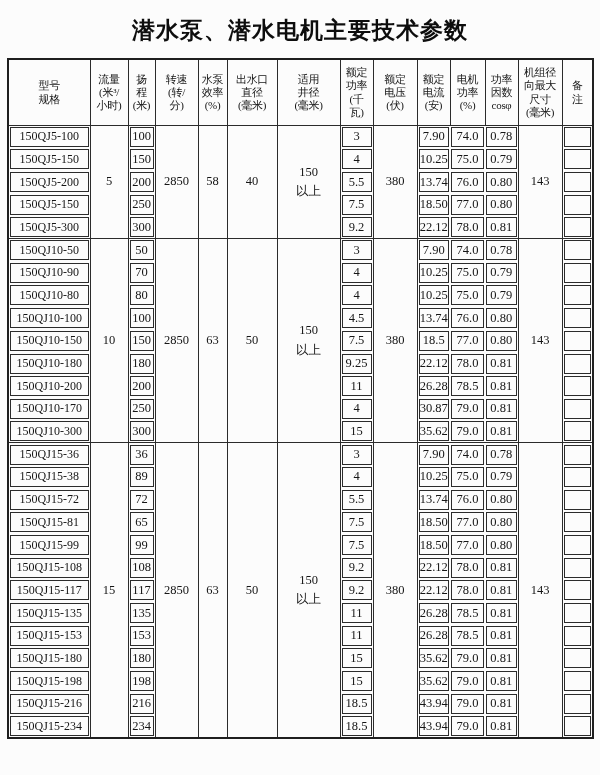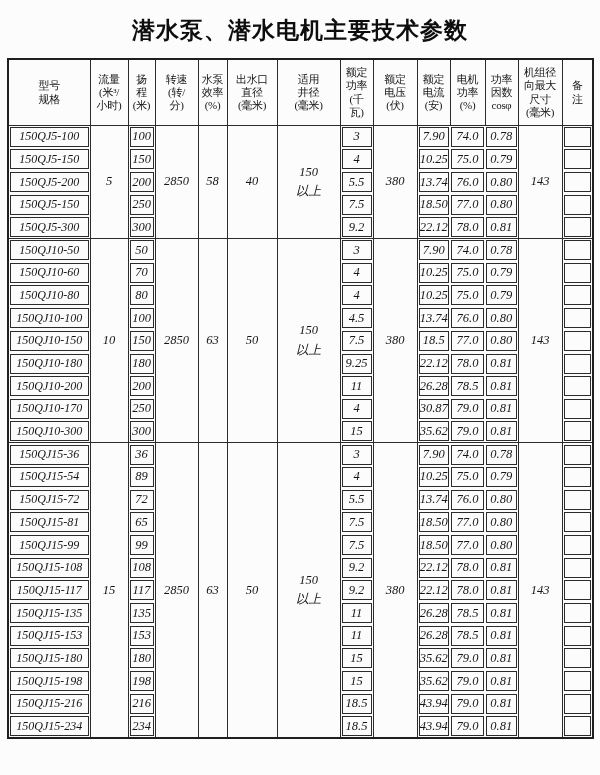--- a/index.html
+++ b/index.html
@@ -37,21 +37,21 @@
     border: 1px solid #2b2b2b;
     font-weight: normal;
     font-size: 11px;
     line-height: 1.2;
     padding: 1px 0;
     text-align: center;
     white-space: pre-line;
     vertical-align: middle;
     letter-spacing: -0.3px;
   }
-  tbody tr { height: 22.7px; font-style: italic; }
+  tbody tr { height: 22.7px; }
   td {
     padding: 0;
     text-align: center;
     vertical-align: middle;
     font-size: 12.5px;
   }
   td.merged {
     border: 1px solid #2b2b2b;
     white-space: pre-line;
     line-height: 1.55;
@@ -291,21 +291,21 @@
           <td class="boxed">
             <div class="box">0.78</div>
           </td>
           <td class="merged" rowspan="9">143</td>
           <td class="boxed">
             <div class="box"></div>
           </td>
         </tr>
         <tr>
           <td class="boxed">
-            <div class="box model">150QJ10-60</div>
+            <div class="box model">150QJ10-90</div>
           </td>
           <td class="boxed">
             <div class="box">70</div>
           </td>
           <td class="boxed">
             <div class="box">4</div>
           </td>
           <td class="boxed">
             <div class="box">10.25</div>
           </td>
@@ -506,21 +506,21 @@
           <td class="boxed">
             <div class="box">0.78</div>
           </td>
           <td class="merged" rowspan="13">143</td>
           <td class="boxed">
             <div class="box"></div>
           </td>
         </tr>
         <tr>
           <td class="boxed">
-            <div class="box model">150QJ15-54</div>
+            <div class="box model">150QJ15-38</div>
           </td>
           <td class="boxed">
             <div class="box">89</div>
           </td>
           <td class="boxed">
             <div class="box">4</div>
           </td>
           <td class="boxed">
             <div class="box">10.25</div>
           </td>

